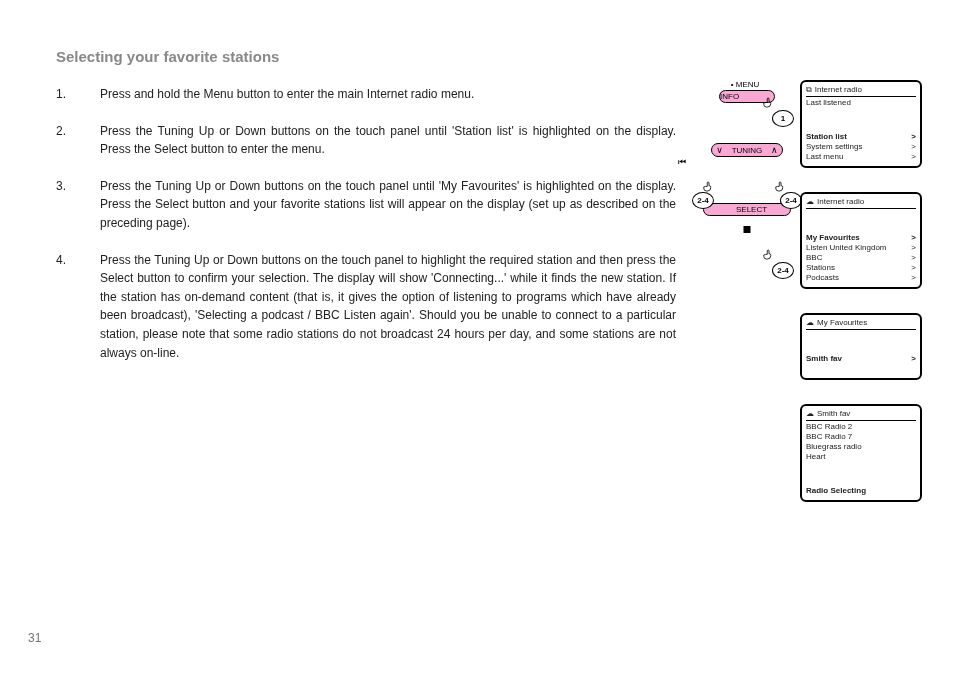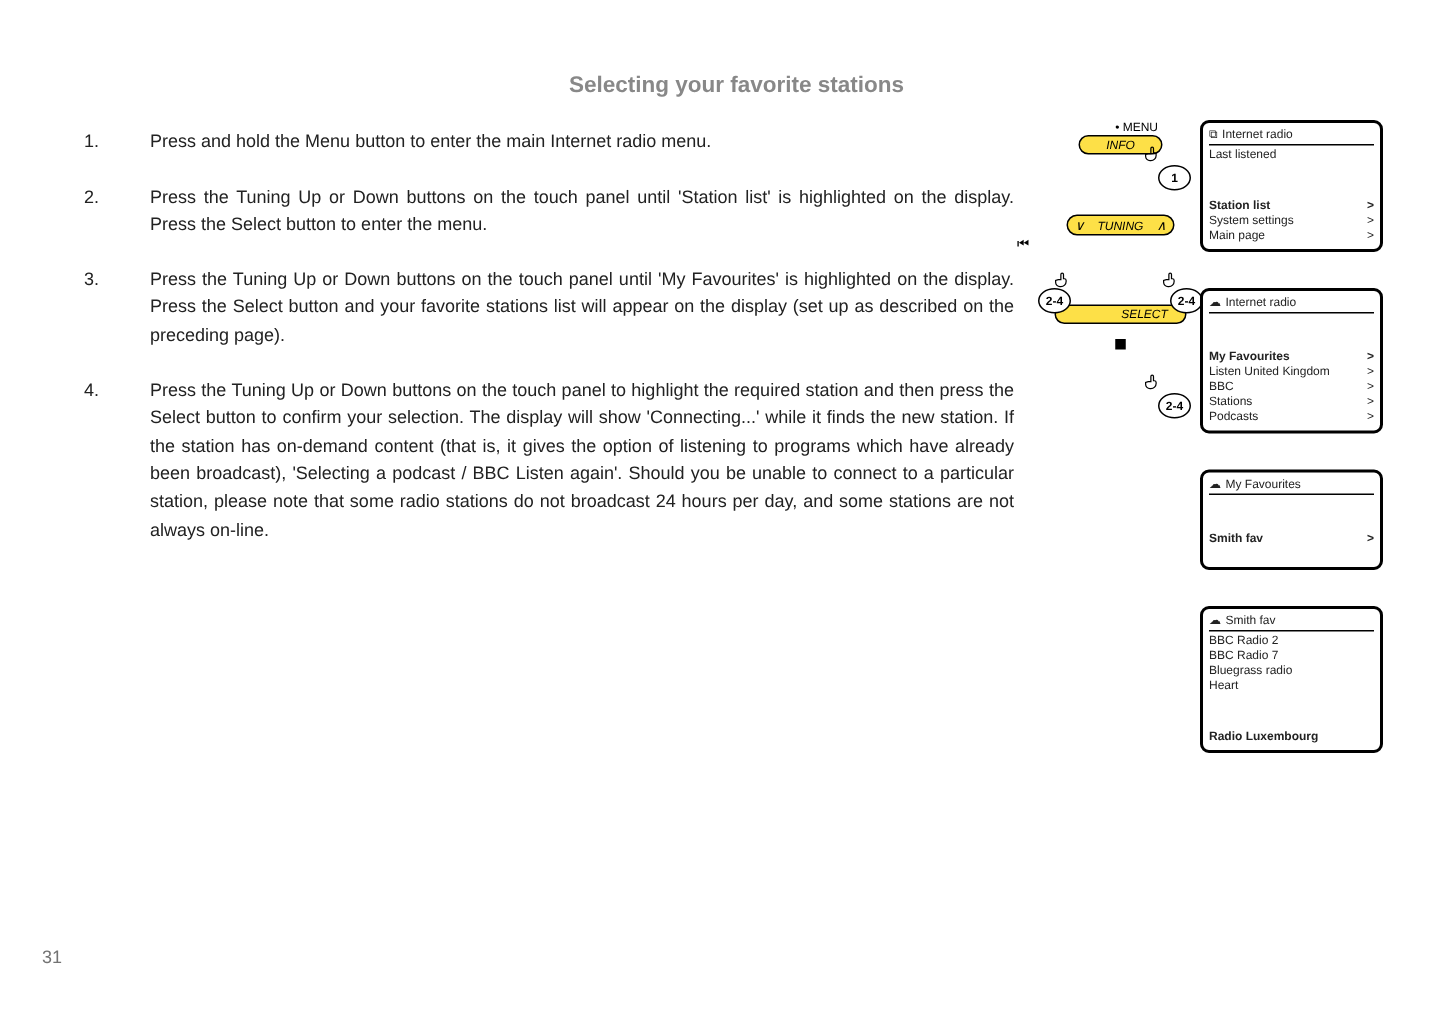--- a/index.html
+++ b/index.html
@@ -1,27 +1,27 @@
 <!DOCTYPE html>
 <html><head>
 <meta charset="utf-8">
 <style>
   html,body{margin:0;padding:0;background:#fff;font-family:Arial,Helvetica,sans-serif;color:#222;}
   .page{position:relative;width:954px;height:673px;box-sizing:border-box;padding:48px 28px 0 28px;}
-  .heading{font-size:15px;font-weight:bold;color:#888;margin:0 0 20px 28px;text-align:center;}
+  .heading{font-size:15px;font-weight:bold;color:#888;margin:0 0 20px 28px;}
   .body-col{width:620px;margin-left:28px;font-size:12px;line-height:1.55;color:#222;}
   .step{display:flex;margin-bottom:18px;}
   .step-num{width:16px;flex:none;}
   .step-txt{flex:1;text-align:justify;margin-left:28px;}
   .page-num{position:absolute;left:28px;bottom:28px;font-size:12px;color:#737373;}
   
   .right{position:absolute;right:32px;top:80px;width:230px;}
   .diagram{position:absolute;left:0;top:0;width:110px;font-size:9px;color:#000;}
-  .btn{border:1px solid #000;border-radius:10px;background:#fde047;text-align:center;padding:1px 0;font-style:italic;}
-  .menu-lbl{font-size:8px;text-align:right;padding-right:30px;margin-bottom:1px;}
+  .btn{border:1px solid #000;border-radius:10px;background:#f9a8d4;padding:1px 0;}
+  .menu-lbl{font-size:8px;text-align:center;padding-right:4px;margin-bottom:1px;}
   .info-btn{width:54px;margin:0 auto;font-size:8px;}
   .tuning-row{display:flex;align-items:center;justify-content:center;margin-top:40px;gap:2px;}
   .tuning-btn{width:70px;font-size:8px;display:flex;justify-content:space-around;align-items:center;}
   .arrow{font-size:9px;}
   .select-btn{width:54px;margin:46px auto 0;font-size:8px;padding-left:32px;}
   .bubble{position:absolute;width:20px;height:15px;border:1px solid #000;border-radius:50%;background:#fff;font-size:8px;display:flex;align-items:center;justify-content:center;font-weight:bold;}
   .hand{position:absolute;width:14px;height:14px;}
   .hand svg{width:14px;height:14px;}
   .skip{position:absolute;font-size:9px;}
   .stop{position:absolute;left:50%;transform:translateX(-50%);top:146px;width:7px;height:7px;background:#000;}
@@ -117,21 +117,21 @@
           </div>
           <div class="scr-row bold">
             <span>Station list</span>
             <span>&gt;</span>
           </div>
           <div class="scr-row">
             <span>System settings</span>
             <span>&gt;</span>
           </div>
           <div class="scr-row">
-            <span>Main page</span>
+            <span>Last menu</span>
             <span>&gt;</span>
           </div>
         </div>
         <div class="screen">
           <div class="scr-title">
             <span class="scr-icon">☁</span>
             <span>Internet radio</span>
           </div>
           <div class="scr-row bold">
             <span>My Favourites</span>
@@ -179,21 +179,21 @@
           </div>
           <div class="scr-row">
             <span>Bluegrass radio</span>
             <span></span>
           </div>
           <div class="scr-row">
             <span>Heart</span>
             <span></span>
           </div>
           <div class="scr-row bold">
-            <span>Radio Luxembourg</span>
+            <span>Radio Selecting</span>
             <span></span>
           </div>
         </div>
       </div>
   </div>
 
   <div class="page-num">31</div>
 </div>
 
 </body></html>

